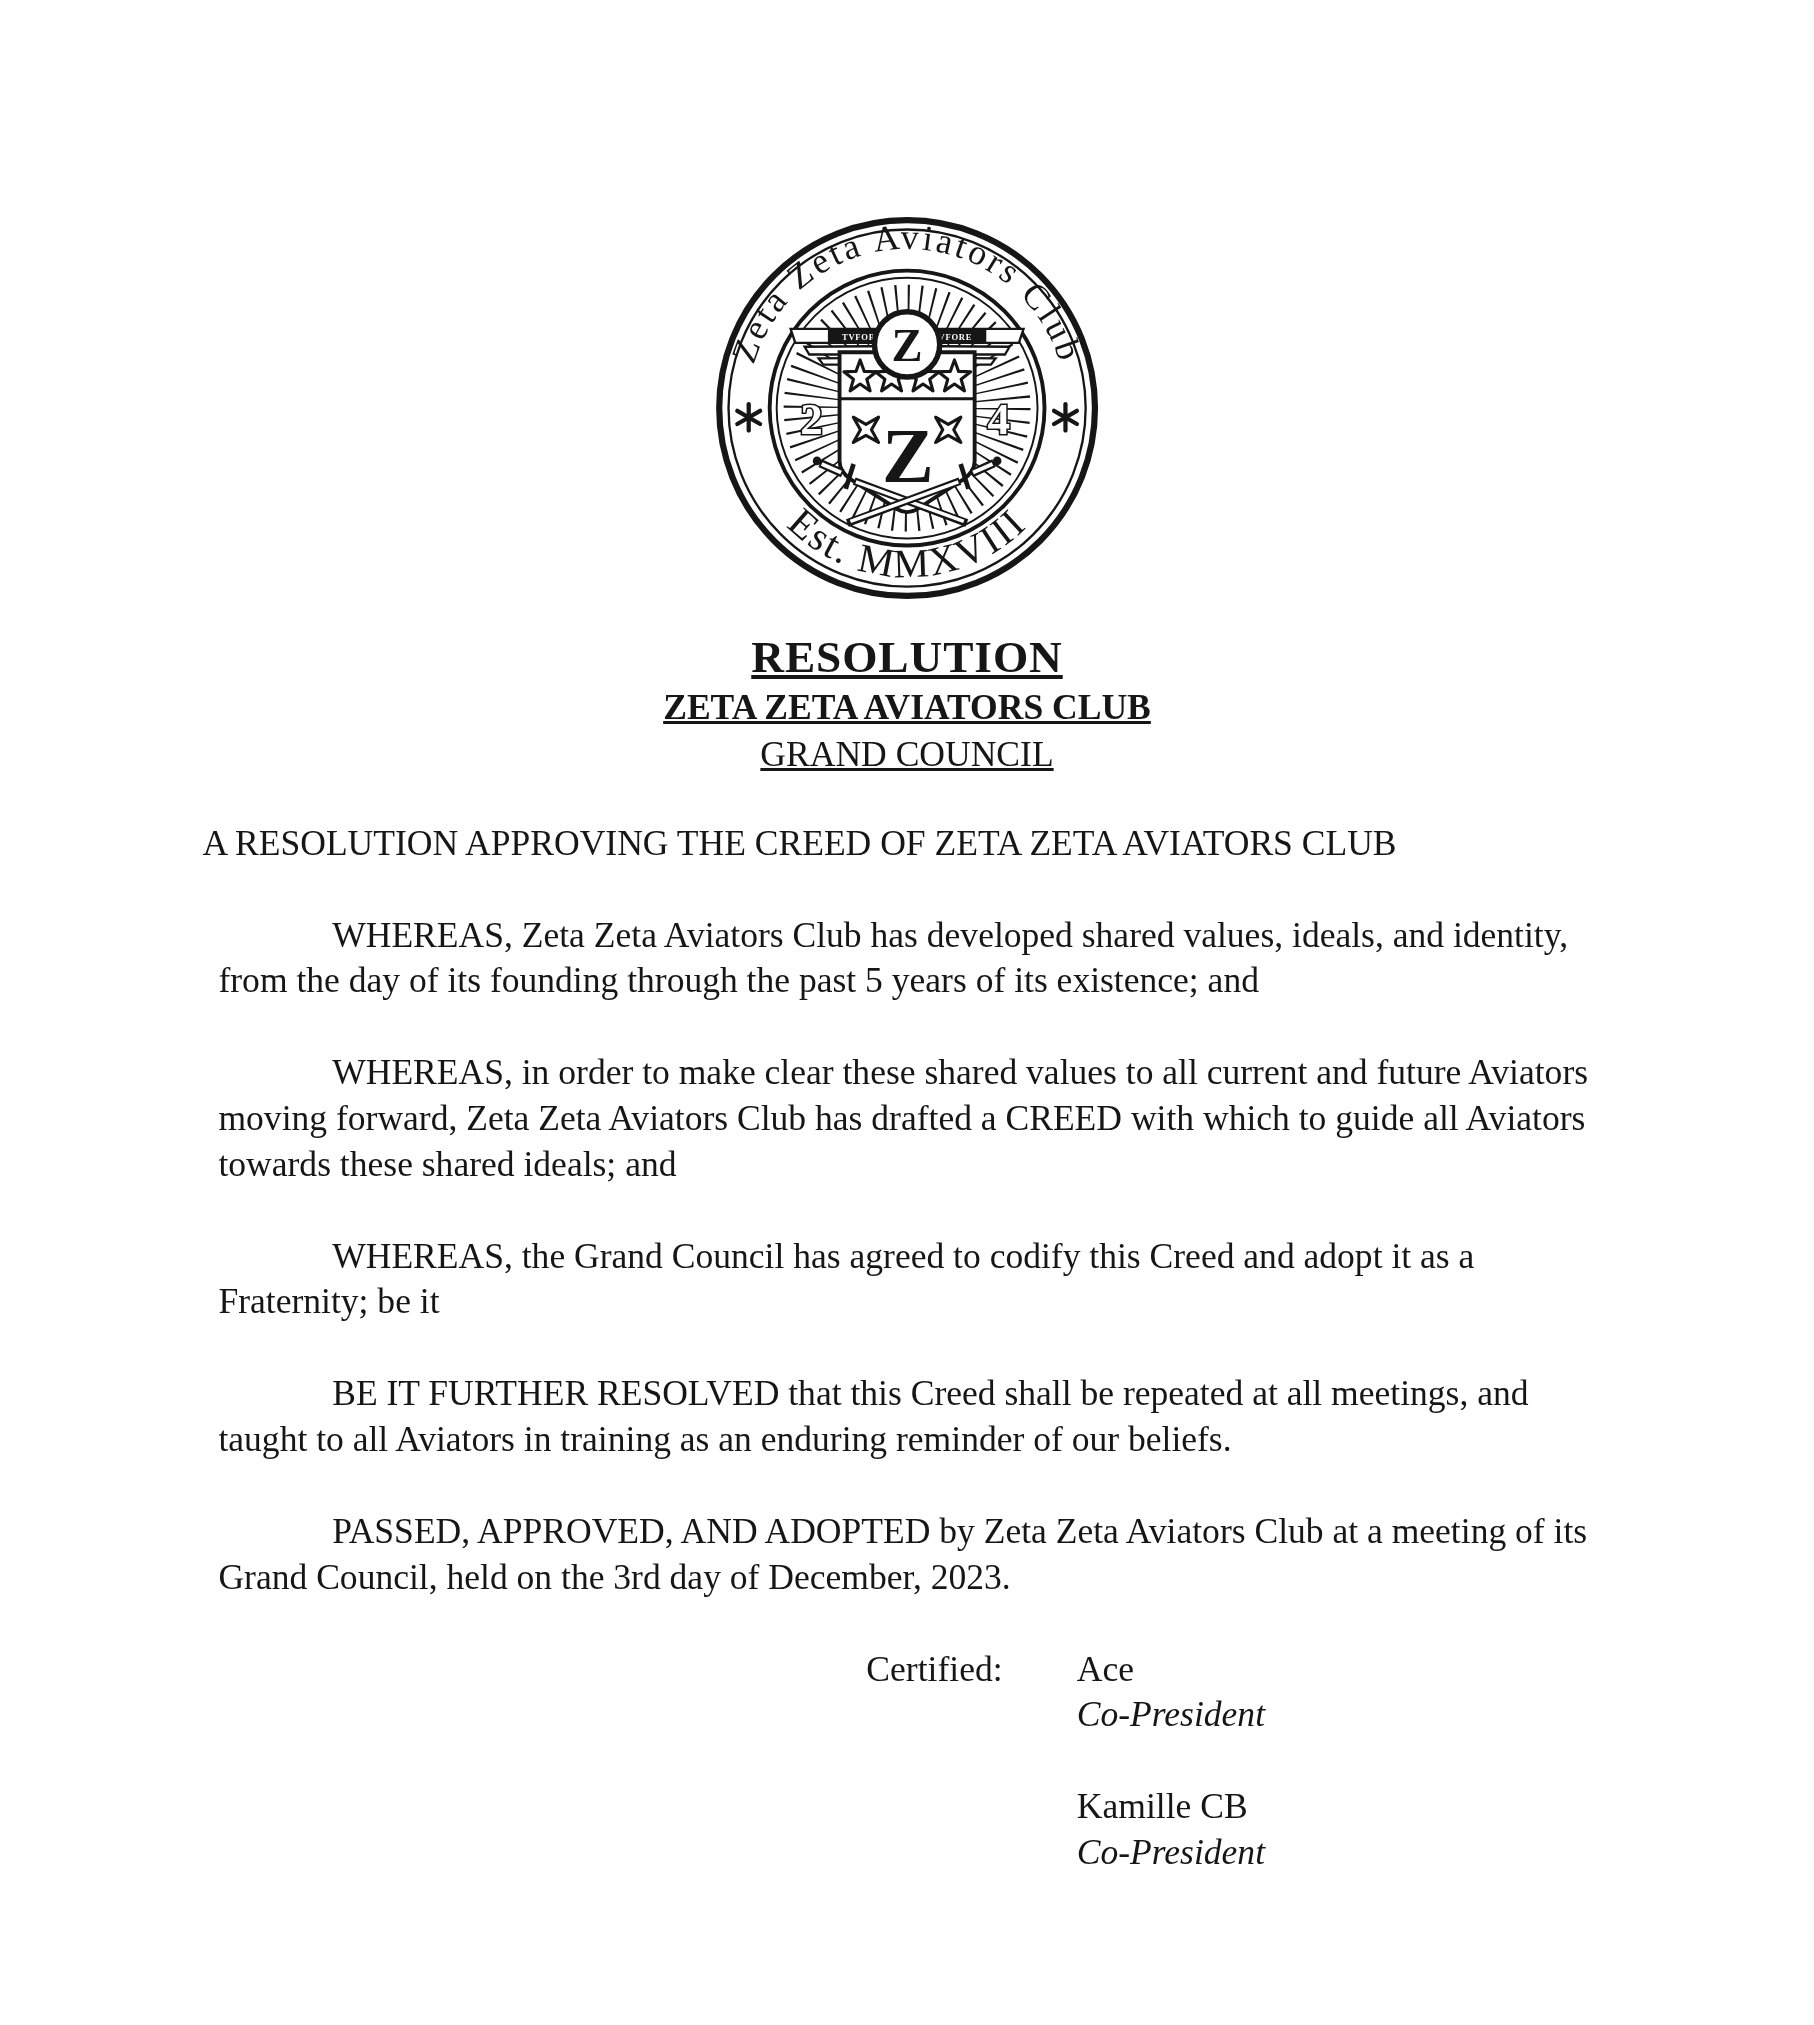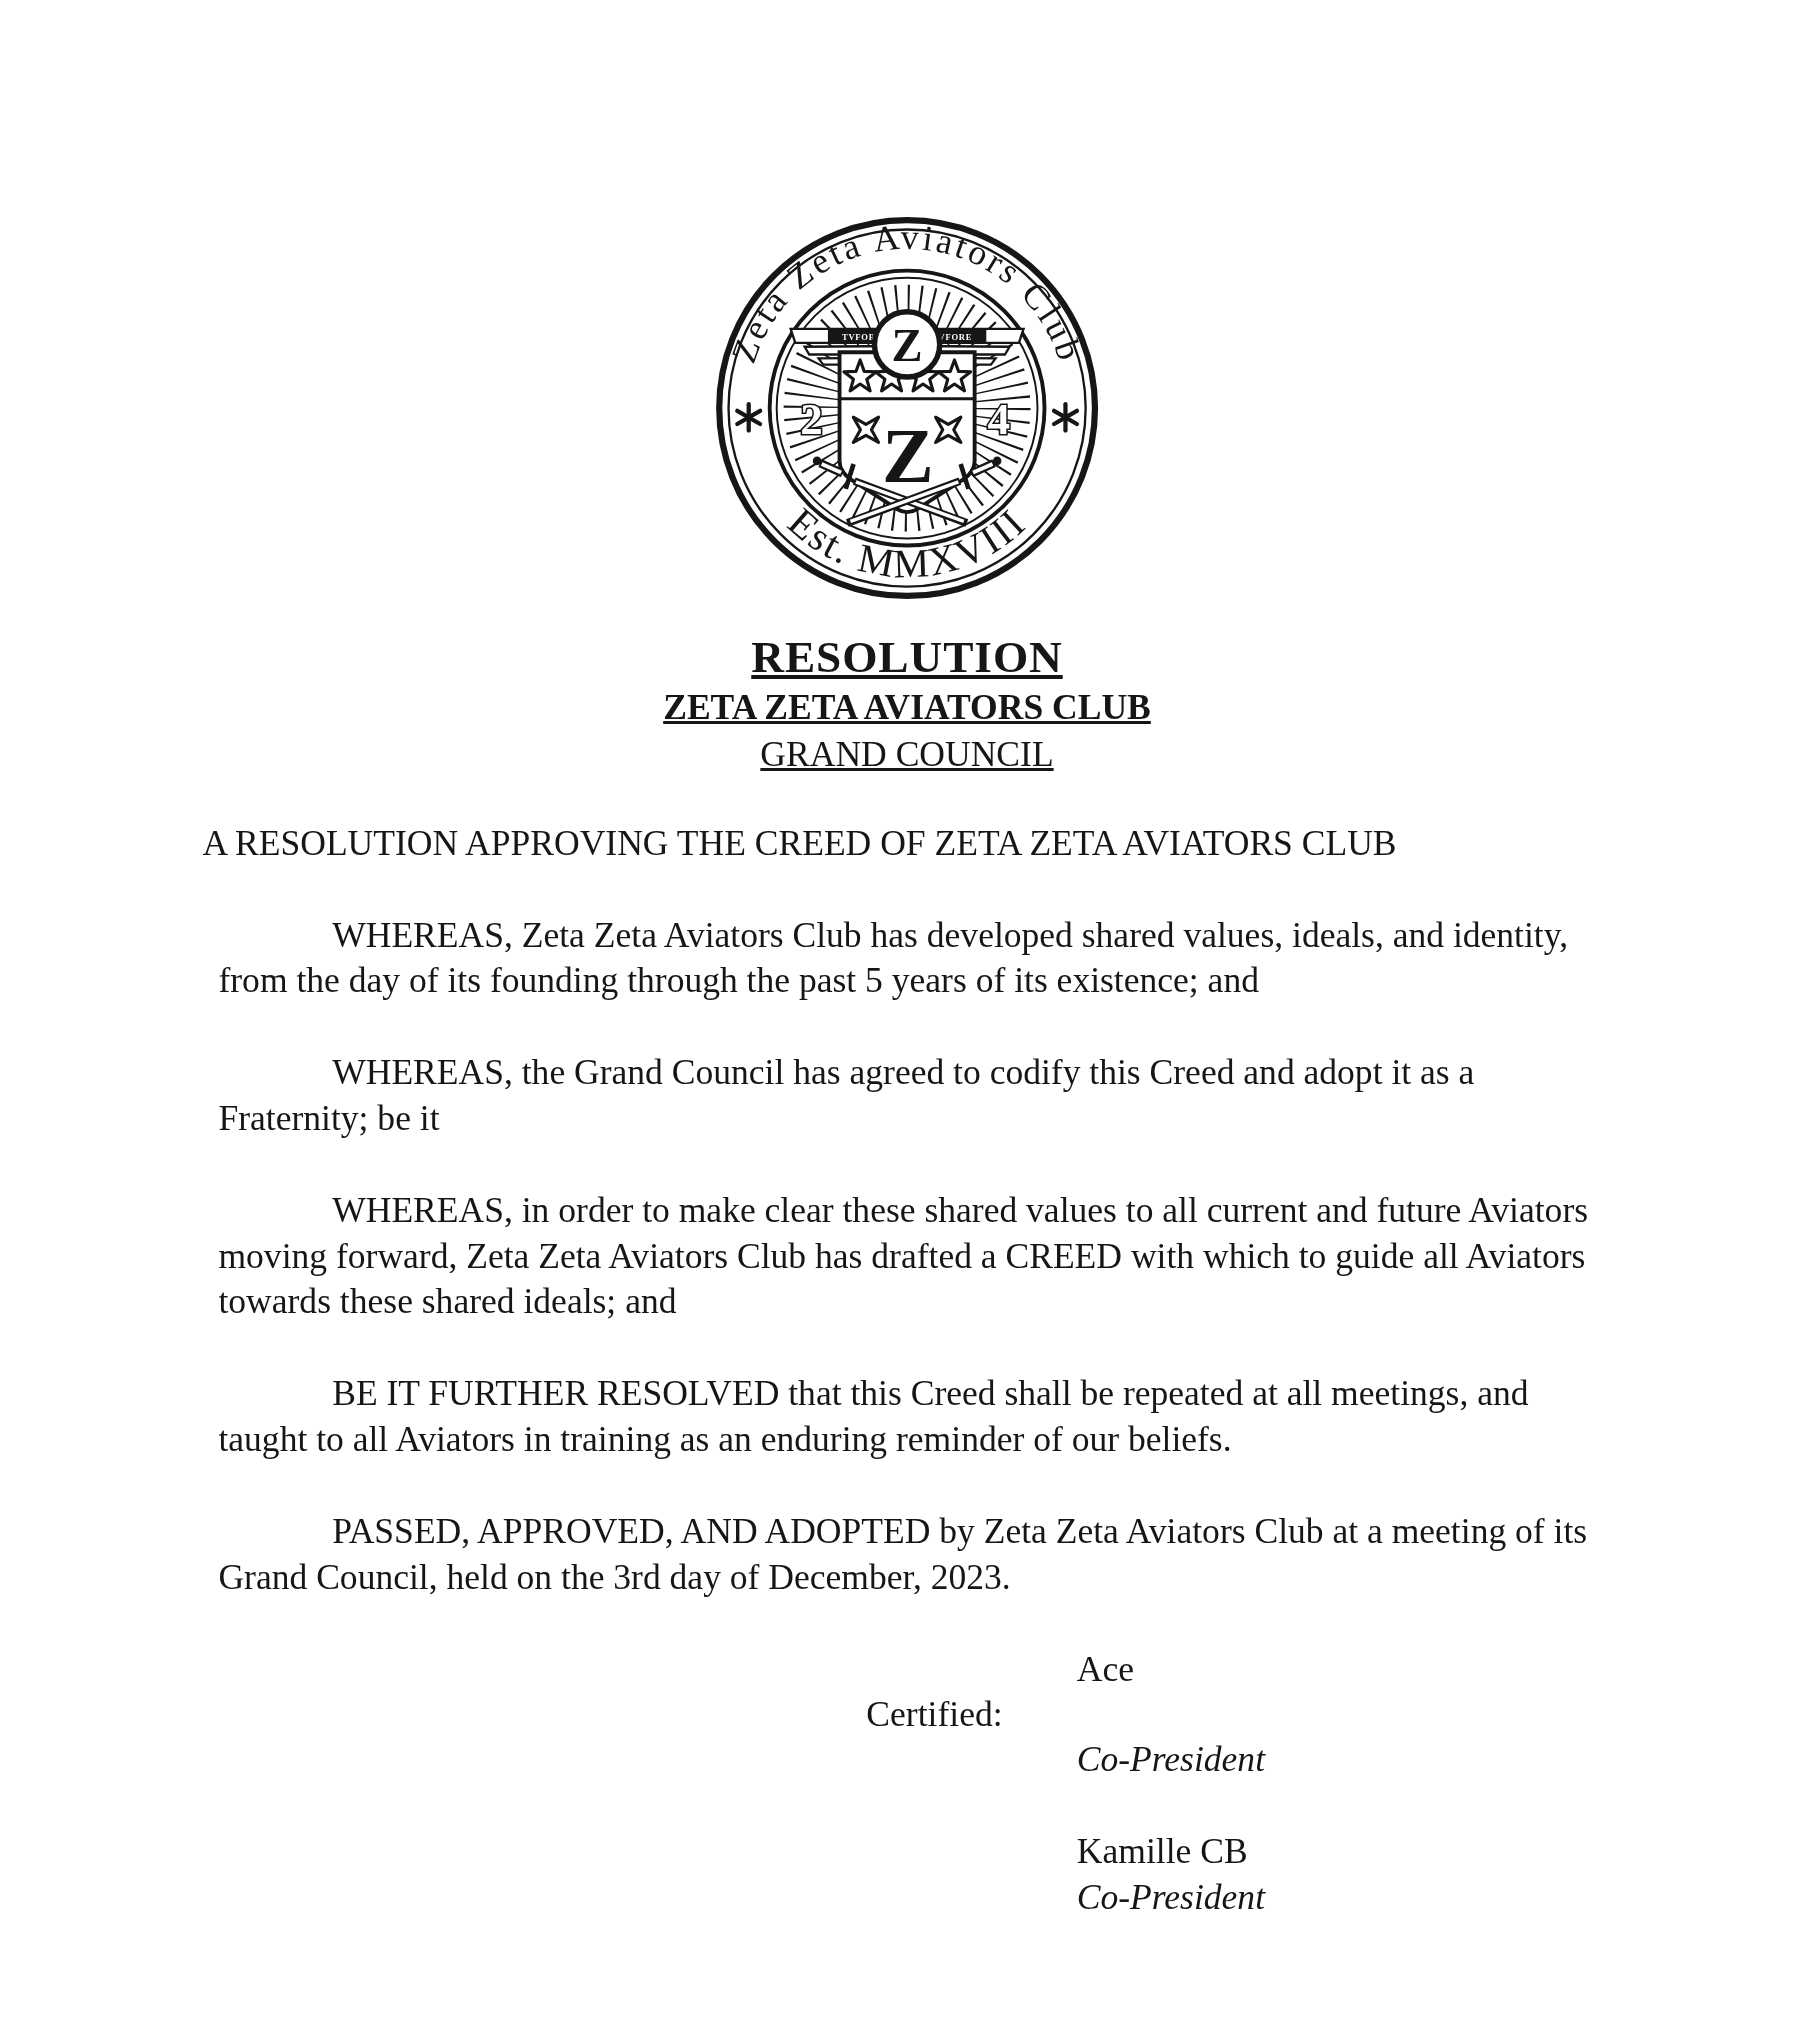--- a/index.html
+++ b/index.html
@@ -11,21 +11,21 @@
   .seal{width:21.4vw; height:21.4vw; margin:0 auto;}
   .seal svg{display:block; width:100%; height:100%;}
   .seal text{font-family:"Liberation Serif", serif;}
   .title-block{text-align:center; margin-top:1.6vw; font-size:1.96vw; line-height:2.62vw;text-decoration:underline;}
   .title-main{font-size:2.5vw; font-weight:bold; line-height:2.9vw; letter-spacing:0.05vw;}
   .bold{font-weight:bold;}
   .heading{ text-align:left; margin-top:2.3vw; font-size:1.96vw; line-height:2.52vw;}
   .para{ margin:2.55vw 0 0 16px; font-size:1.96vw; line-height:2.52vw; text-indent:6.27vw; text-align:left;}
   .sig{ margin-top:2.55vw; margin-left:36.6vw; font-size:1.96vw; line-height:2.52vw;}
   .sig-row{display:flex;}
-  .sig-label{width:11.6vw; flex:none;margin-top:45px;}
+  .sig-label{width:11.6vw; flex:none;}
   .sig-col{flex:1;}
   .sig-gap{height:2.52vw;}
   .italic{font-style:italic;}
 </style>
 </head>
 <body>
 
 <div class="page">
 
   <div class="seal">
@@ -124,22 +124,22 @@
 
   <div class="title-block">
     <div class="title-main">RESOLUTION</div>
     <div class="bold">ZETA ZETA AVIATORS CLUB</div>
     <div>GRAND COUNCIL</div>
   </div>
 
   <div class="heading">A RESOLUTION APPROVING THE CREED OF ZETA ZETA AVIATORS CLUB</div>
 
   <p class="para">WHEREAS, Zeta Zeta Aviators Club has developed shared values, ideals, and identity, from the day of its founding through the past 5 years of its existence; and</p>
+  <p class="para">WHEREAS, in order to make clear these shared values to all current and future Aviators moving forward, Zeta Zeta Aviators Club has drafted a CREED with which to guide all Aviators towards these shared ideals; and</p>
   <p class="para">WHEREAS, the Grand Council has agreed to codify this Creed and adopt it as a Fraternity; be it</p>
-  <p class="para">WHEREAS, in order to make clear these shared values to all current and future Aviators moving forward, Zeta Zeta Aviators Club has drafted a CREED with which to guide all Aviators towards these shared ideals; and</p>
   <p class="para">BE IT FURTHER RESOLVED that this Creed shall be repeated at all meetings, and taught to all Aviators in training as an enduring reminder of our beliefs.</p>
   <p class="para">PASSED, APPROVED, AND ADOPTED by Zeta Zeta Aviators Club at a meeting of its Grand Council, held on the 3rd day of December, 2023.</p>
 
   <div class="sig">
     <div class="sig-row">
       <span class="sig-label">Certified:</span>
       <span class="sig-col">Ace</span>
     </div>
     <div class="sig-row">
       <span class="sig-label"></span>

